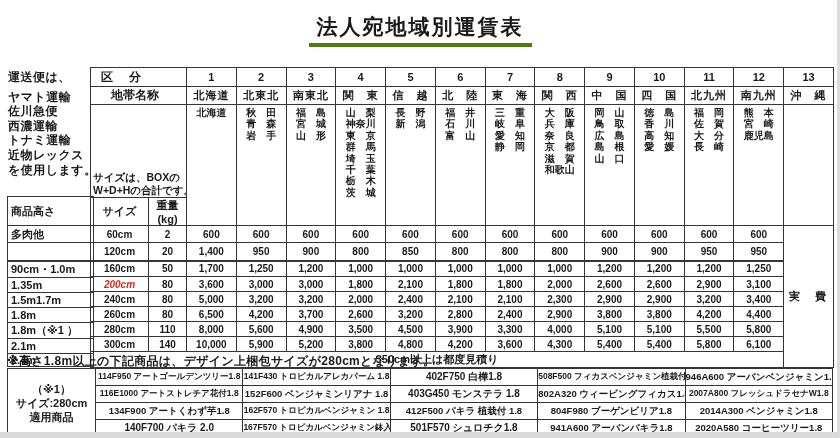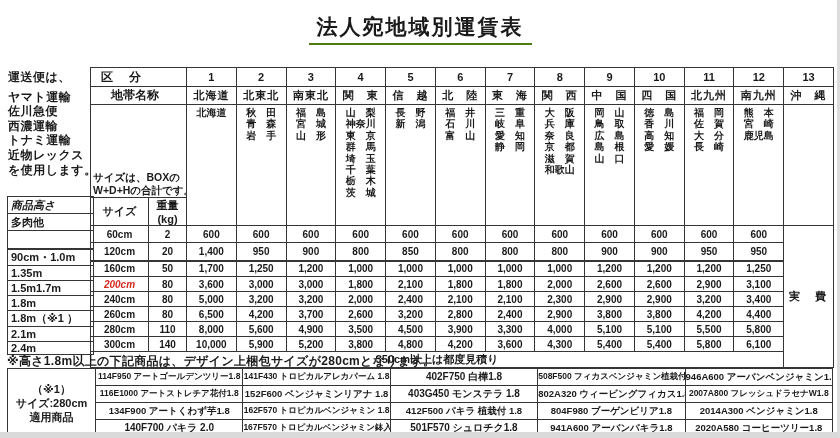--- a/index.html
+++ b/index.html
@@ -2,21 +2,21 @@
 <html><head>
 <meta charset="utf-8">
 <style>
   html,body{margin:0;padding:0;}
   body{width:840px;height:438px;background:#ffffff;overflow:hidden;
        font-family:"Liberation Sans","DejaVu Sans",sans-serif;color:#1a1a1a;}
   .page{position:relative;width:840px;height:438px;background:#fff;}
 
   .title-wrap{position:absolute;left:0;right:0;top:13px;text-align:center;}
   .title{display:inline-block;font-size:21px;font-weight:bold;letter-spacing:2px;
-         border-bottom:2px solid #4d7c0f;padding:0 8px 2px 8px;}
+         border-bottom:4px solid #4d7c0f;padding:0 8px 2px 8px;}
 
   .carrier-notes{position:absolute;left:8px;top:70px;font-size:12px;font-weight:bold;
                  line-height:14.6px;letter-spacing:.5px;}
   .carrier-notes div:first-child{margin-bottom:5px;}
 
   table{border-collapse:collapse;table-layout:fixed;}
   td{border:1px solid #353535;padding:0;vertical-align:middle;overflow:hidden;}
 
   .main-table{position:absolute;left:90px;top:67px;width:744px;}
   .main-table td{text-align:center;}
@@ -330,21 +330,21 @@
           <td class="price">6,100</td>
         </tr>
         <tr style="height: 13px;">
           <td class="note350" colspan="14">350cm以上は都度見積り</td>
         </tr>
       </tbody>
   </table>
 
   <table class="height-col" id="height-col">
     <tbody id="hc-body">
-        <tr style="height: 17px; font-style: italic;">
+        <tr style="height: 29px;">
           <td>商品高さ</td>
         </tr>
         <tr style="height: 17px;">
           <td>多肉他</td>
         </tr>
         <tr class="thick" style="height: 18px;">
           <td></td>
         </tr>
         <tr style="height: 16px;">
           <td>90cm・1.0m</td>

